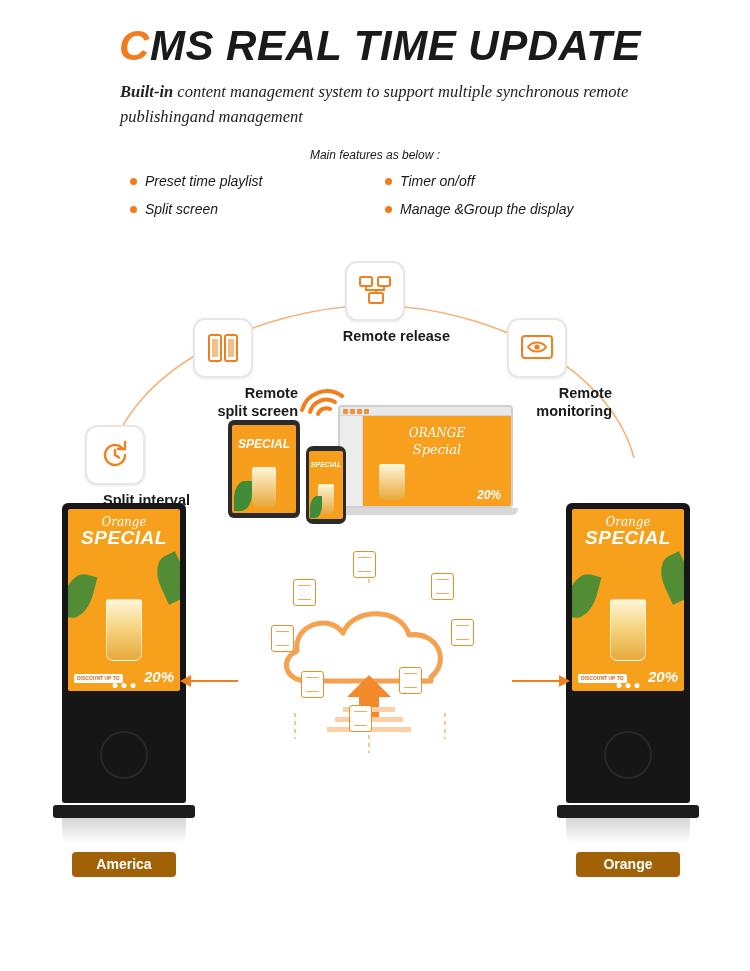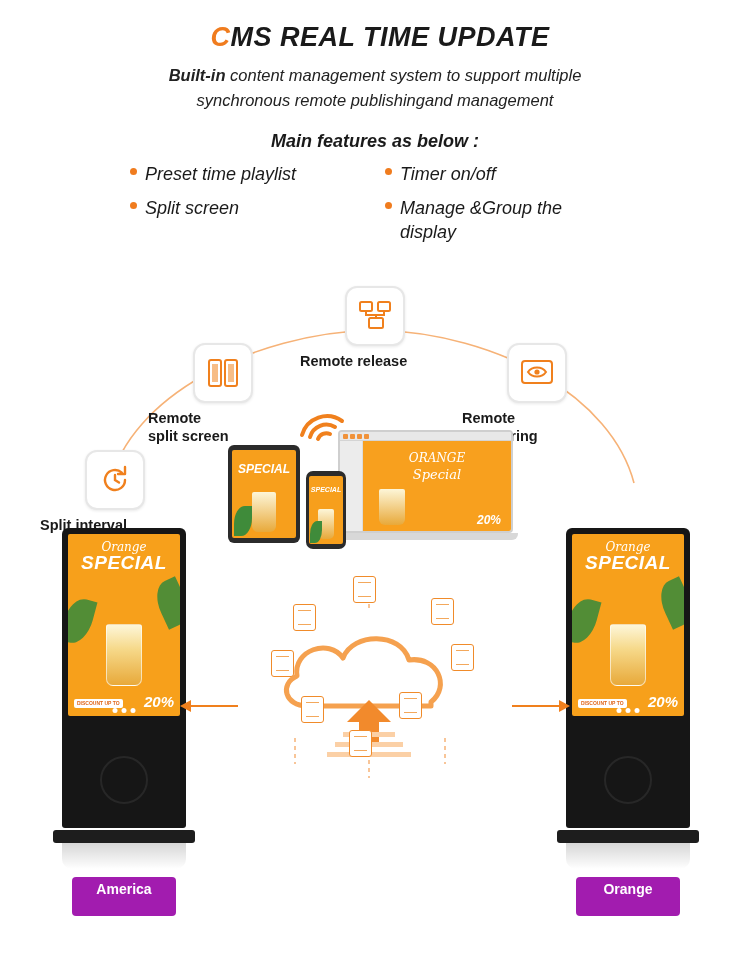--- a/index.html
+++ b/index.html
@@ -15,65 +15,66 @@
     overflow: hidden;
     position: relative;
   }
 
   
   .header {
     padding: 22px 0 0 0;
     text-align: center;
   }
   .title {
-    font-size: 27px;
+    font-size: 42px;
     font-weight: bold;
     font-style: italic;
     letter-spacing: 0.5px;
     color: #1a1a1a;
     margin: 0;
     padding-left: 10px;
   }
   .title .accent {
     color: #f07c1e;
   }
   .subtitle {
     width: 510px;
     margin: 10px auto 13px auto;
     font-size: 16.5px;
     font-style: italic;
     line-height: 1.5;
     color: #222;
-    text-align: center;
+    text-align: left;
+    font-family: Liberation Serif, serif;
   }
   .subtitle b { font-weight: bold; }
 
   .features-heading {
     margin-top: 18px;
-    font-size: 18px;
-    font-weight: bold;
+    font-size: 12px;
+    font-weight: normal;
     font-style: italic;
     color: #1a1a1a;
     text-align: center;
   }
 
   .features {
     width: 490px;
     margin: 10px auto 0 auto;
     display: flex;
     justify-content: space-between;
   }
   .feature-col {
     width: 235px;
   }
   .feature-item {
     display: flex;
     align-items: flex-start;
     margin-bottom: 10px;
-    font-size: 18px;
+    font-size: 14px;
     font-style: italic;
     line-height: 1.35;
     color: #1a1a1a;
   }
   .bullet {
     width: 7px;
     height: 7px;
     border-radius: 50%;
     background: #f07c1e;
     margin-top: 6px;
@@ -88,21 +89,21 @@
     height: 640px;
     margin-top: 4px;
   }
   .arc-svg {
     position: absolute;
     left: 0; top: 0;
   }
 
   .node {
     position: absolute;
-    text-align: left;
+    text-align: right;
     width: 150px;
   }
   .node .iconbox {
     width: 56px;
     height: 56px;
     margin: 0 auto;
     border: 2px solid #e7e7e7;
     border-radius: 12px;
     background: #fff;
     box-shadow: 0 1px 3px rgba(0,0,0,0.09);
@@ -266,27 +267,27 @@
   }
   .kiosk .reflect {
     width: 124px;
     height: 26px;
     background: linear-gradient(to bottom, rgba(0,0,0,0.16), rgba(0,0,0,0));
     border-radius: 0 0 10px 10px;
   }
   .country-badge {
     margin: 8px auto 0 auto;
     width: 104px;
-    background: #a21caf;
+    background: #a16207;
     color: #fff;
     font-size: 14px;
     font-weight: bold;
     text-align: center;
     border-radius: 4px;
-    padding: 4px 0 19px 0;
+    padding: 4px 0 5px 0;
   }
 
   
   .ad-orange-script {
     position: absolute;
     top: 6px; left: 0; right: 0;
     text-align: center;
     font-family: "DejaVu Serif", serif;
     font-style: italic;
     color: #fff;

